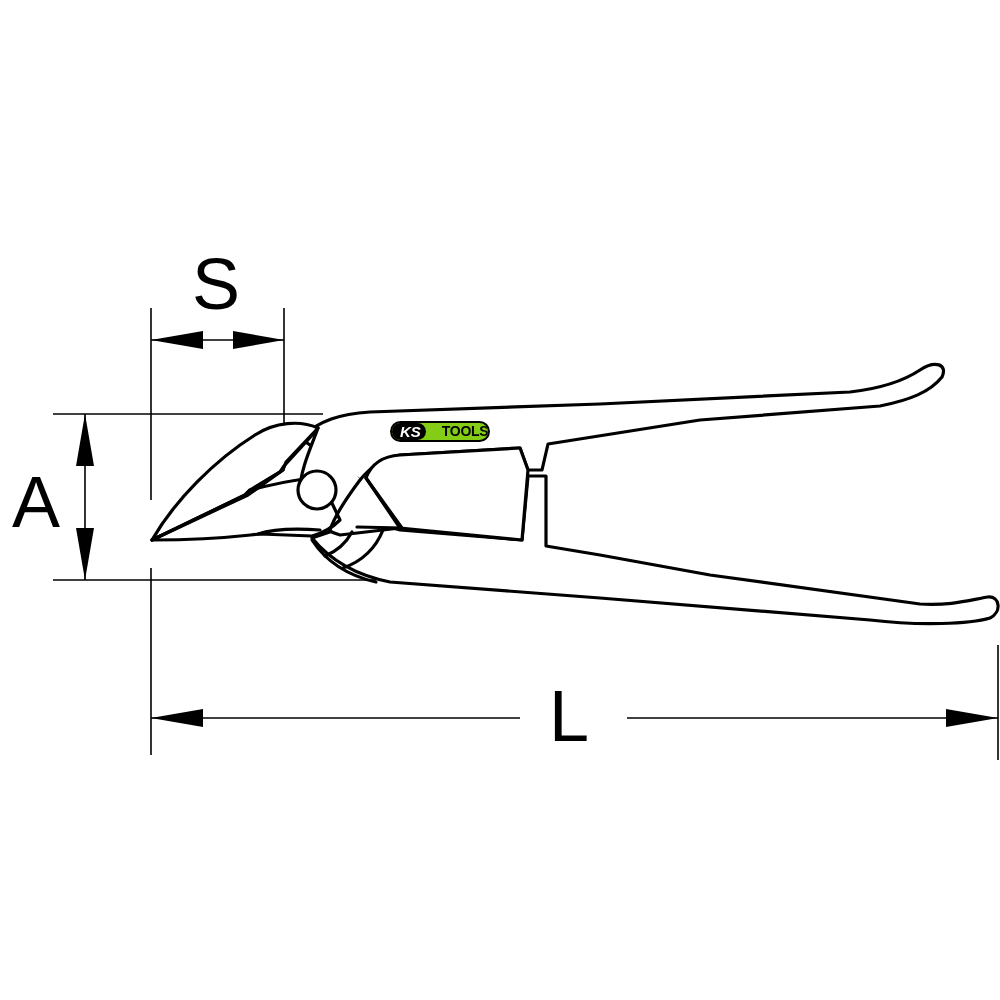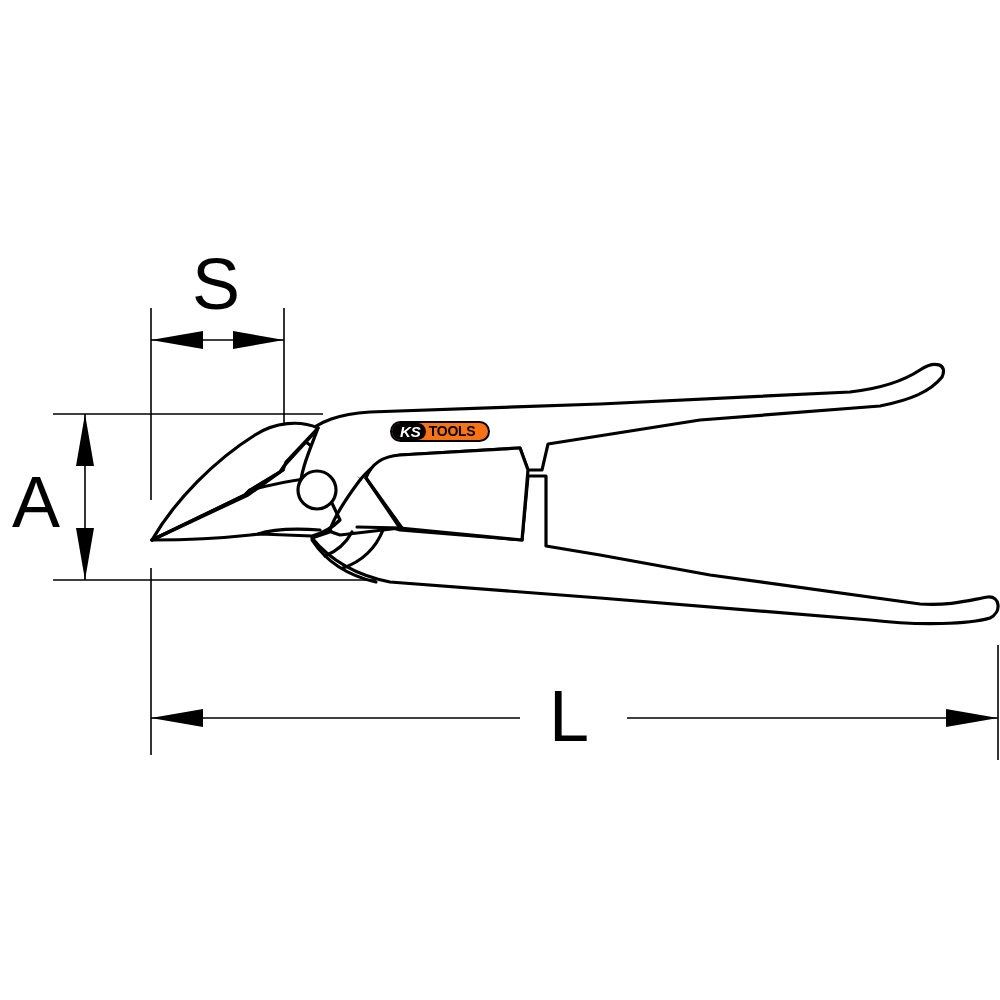--- a/index.html
+++ b/index.html
@@ -6,23 +6,23 @@
     body { width: 1000px; height: 1000px; position: relative; overflow: hidden; }
     svg.drawing { position: absolute; left: 0; top: 0; width: 1000px; height: 1000px; }
     .outline { fill: #ffffff; stroke: #000000; stroke-width: 3.2; stroke-linejoin: round; stroke-linecap: round; }
     .line { fill: none; stroke: #000000; stroke-width: 3.2; stroke-linejoin: round; stroke-linecap: round; }
     .dim { fill: none; stroke: #000000; stroke-width: 1.6; }
     .arrow { fill: #000000; stroke: none; }
     .dim-label { position: absolute; font-family: "Liberation Sans", sans-serif; color: #000; font-size: 72px; line-height: 1; }
     #label-s { left: 192px; top: 248px; }
     #label-a { left: 12px; top: 466px; }
     #label-l { left: 549px; top: 680px; }
-    .logo { position: absolute; left: 390px; top: 421px; width: 100px; height: 21px; border: 2px solid #000; border-radius: 12px; background: #f97316; overflow: hidden; display: flex; box-sizing: border-box; align-items: flex-end; }
+    .logo { position: absolute; left: 390px; top: 421px; width: 100px; height: 21px; border: 2px solid #000; border-radius: 12px; background: #84cc16; overflow: hidden; display: flex; box-sizing: border-box; align-items: flex-end; }
     .logo-ks { background: #000; color: #fff; font-family: "Liberation Sans", sans-serif; font-style: italic; font-weight: bold; font-size: 15px; line-height: 17px; padding: 0 5px 0 8px; border-radius: 0 10px 10px 0; }
-    .logo-tools { color: #000; font-family: "Liberation Sans", sans-serif; font-weight: bold; font-size: 14px; line-height: 17px; padding-left: 3px; letter-spacing: -0.3px; }
+    .logo-tools { color: #000; font-family: "Liberation Sans", sans-serif; font-weight: bold; font-size: 14px; line-height: 17px; padding-left: 16px; letter-spacing: -0.3px; }
   </style>
 </head>
 <body>
 
 <svg class="drawing" viewBox="0 0 1000 1000" xmlns="http://www.w3.org/2000/svg">
 
   <g>
 
     <line class="dim" x1="151" y1="308" x2="151" y2="500"></line>
     <line class="dim" x1="284" y1="308" x2="284" y2="440"></line>

